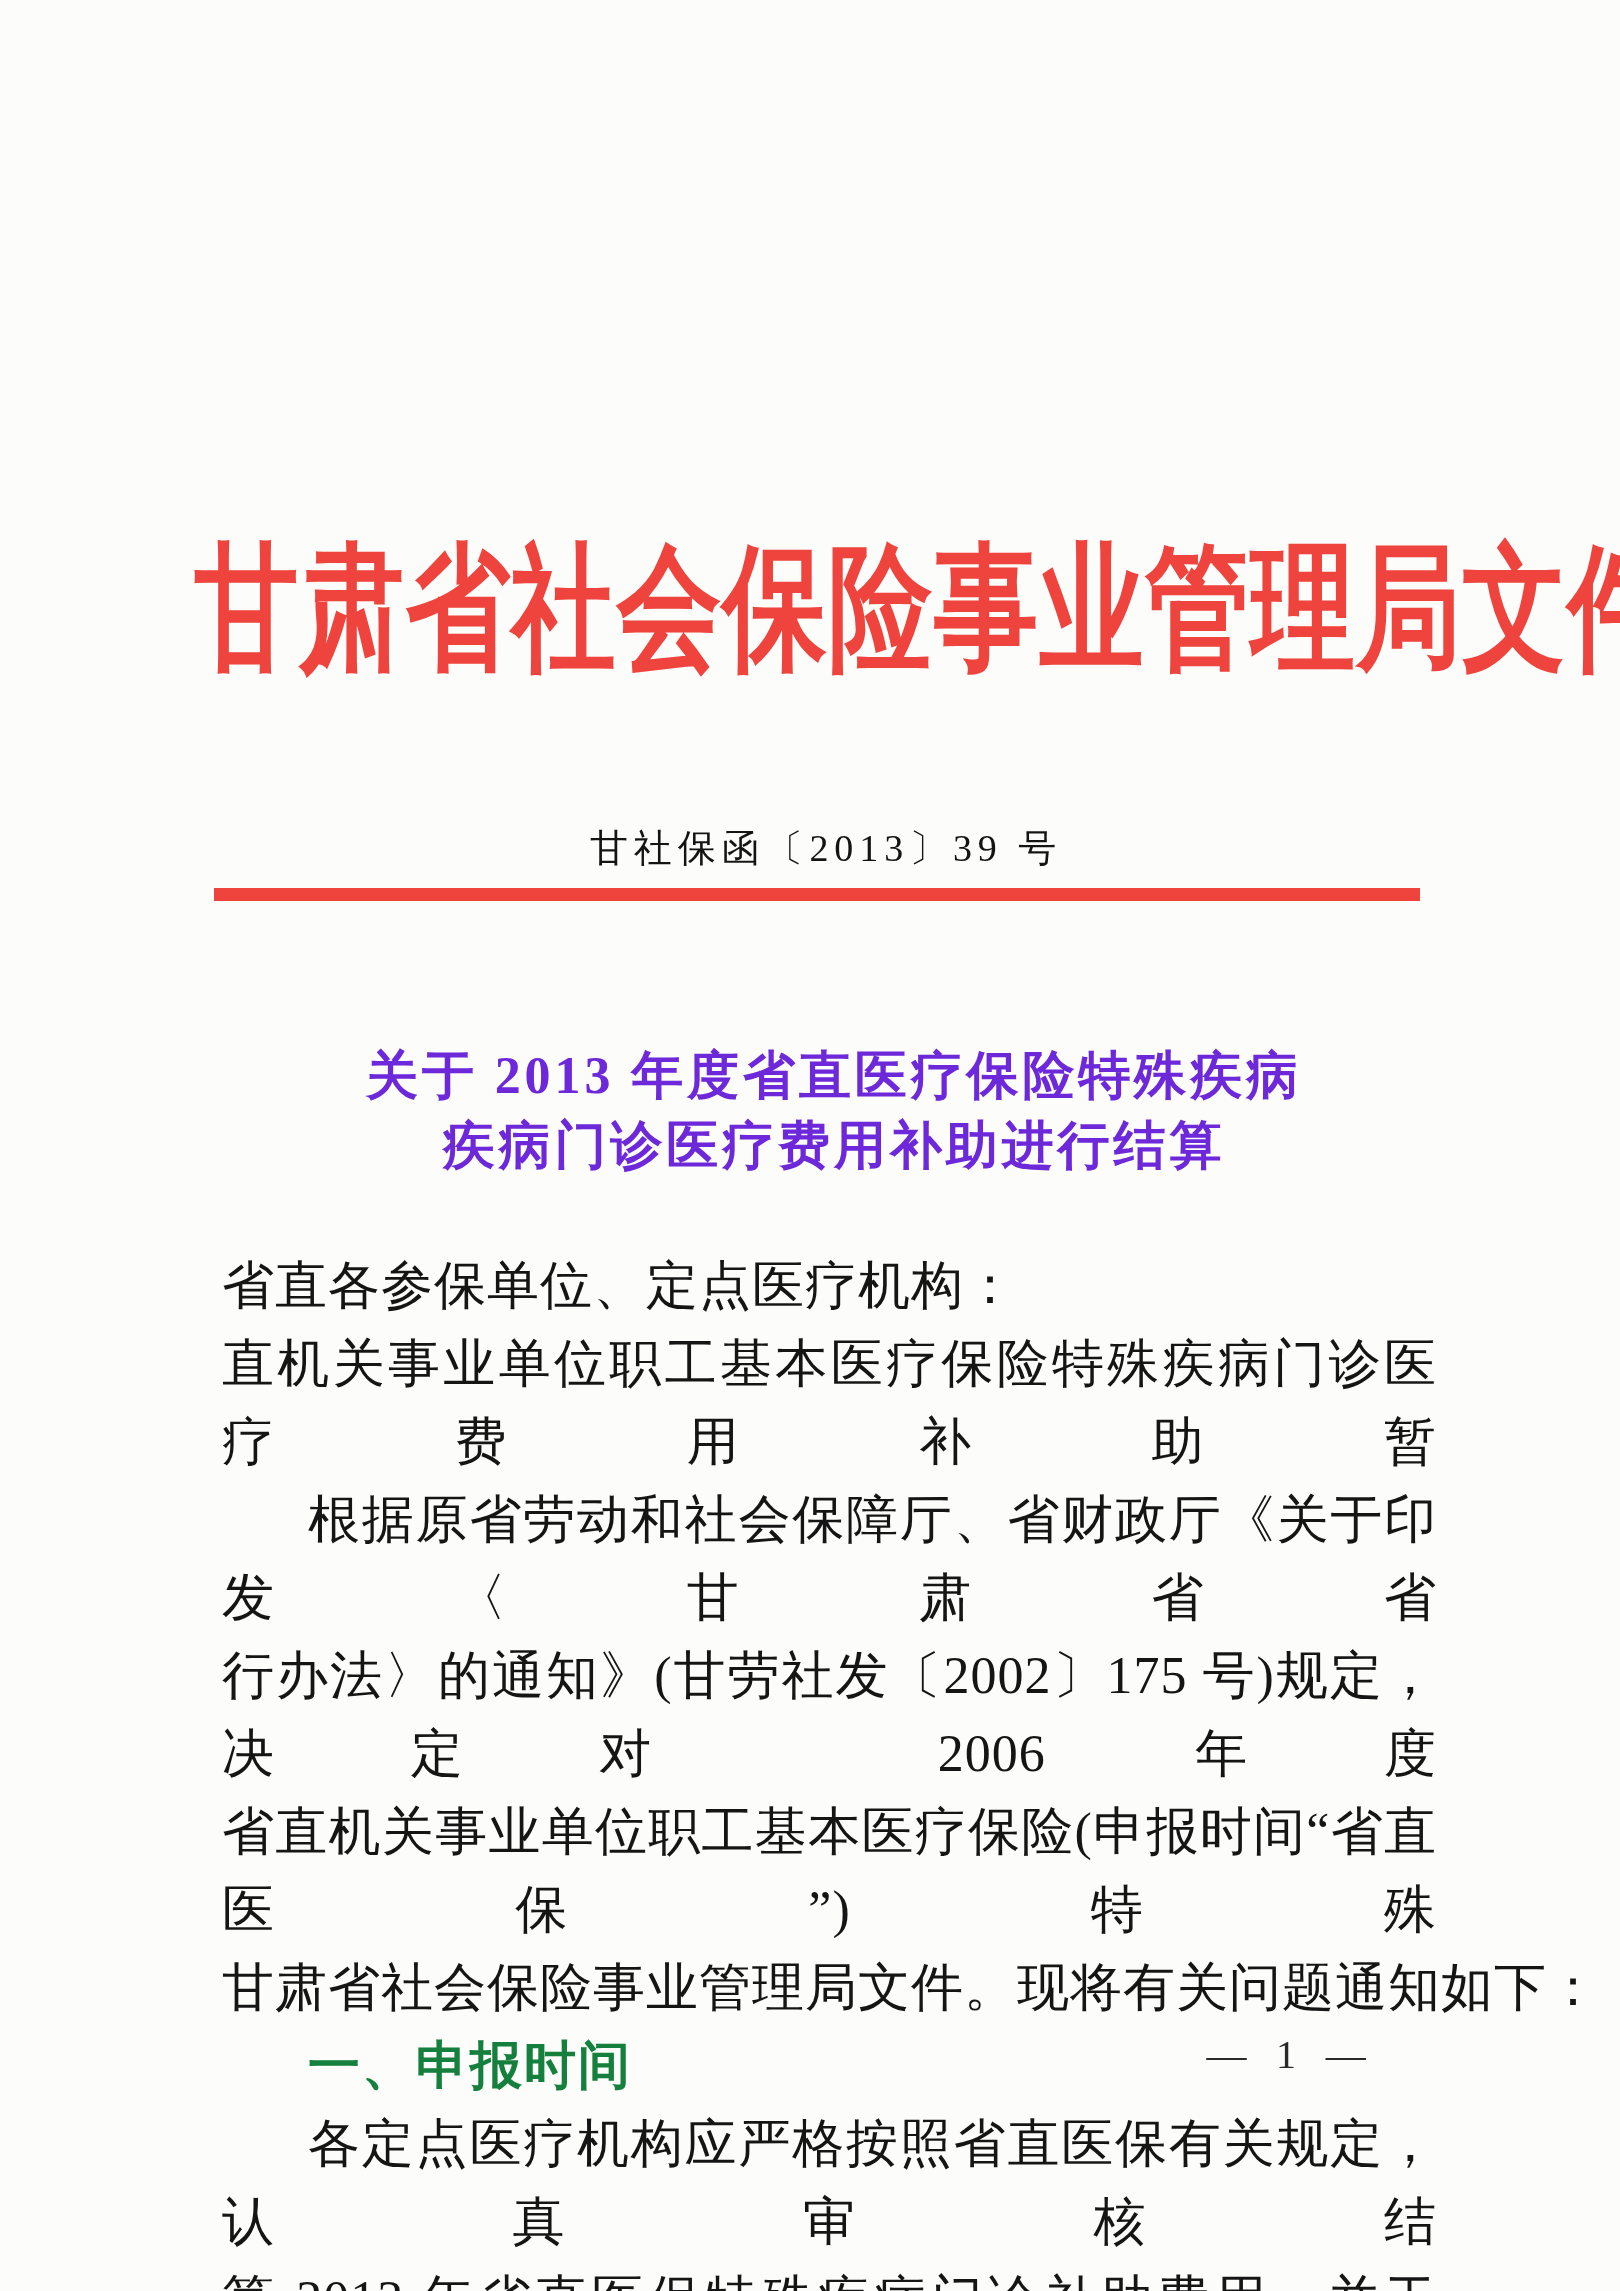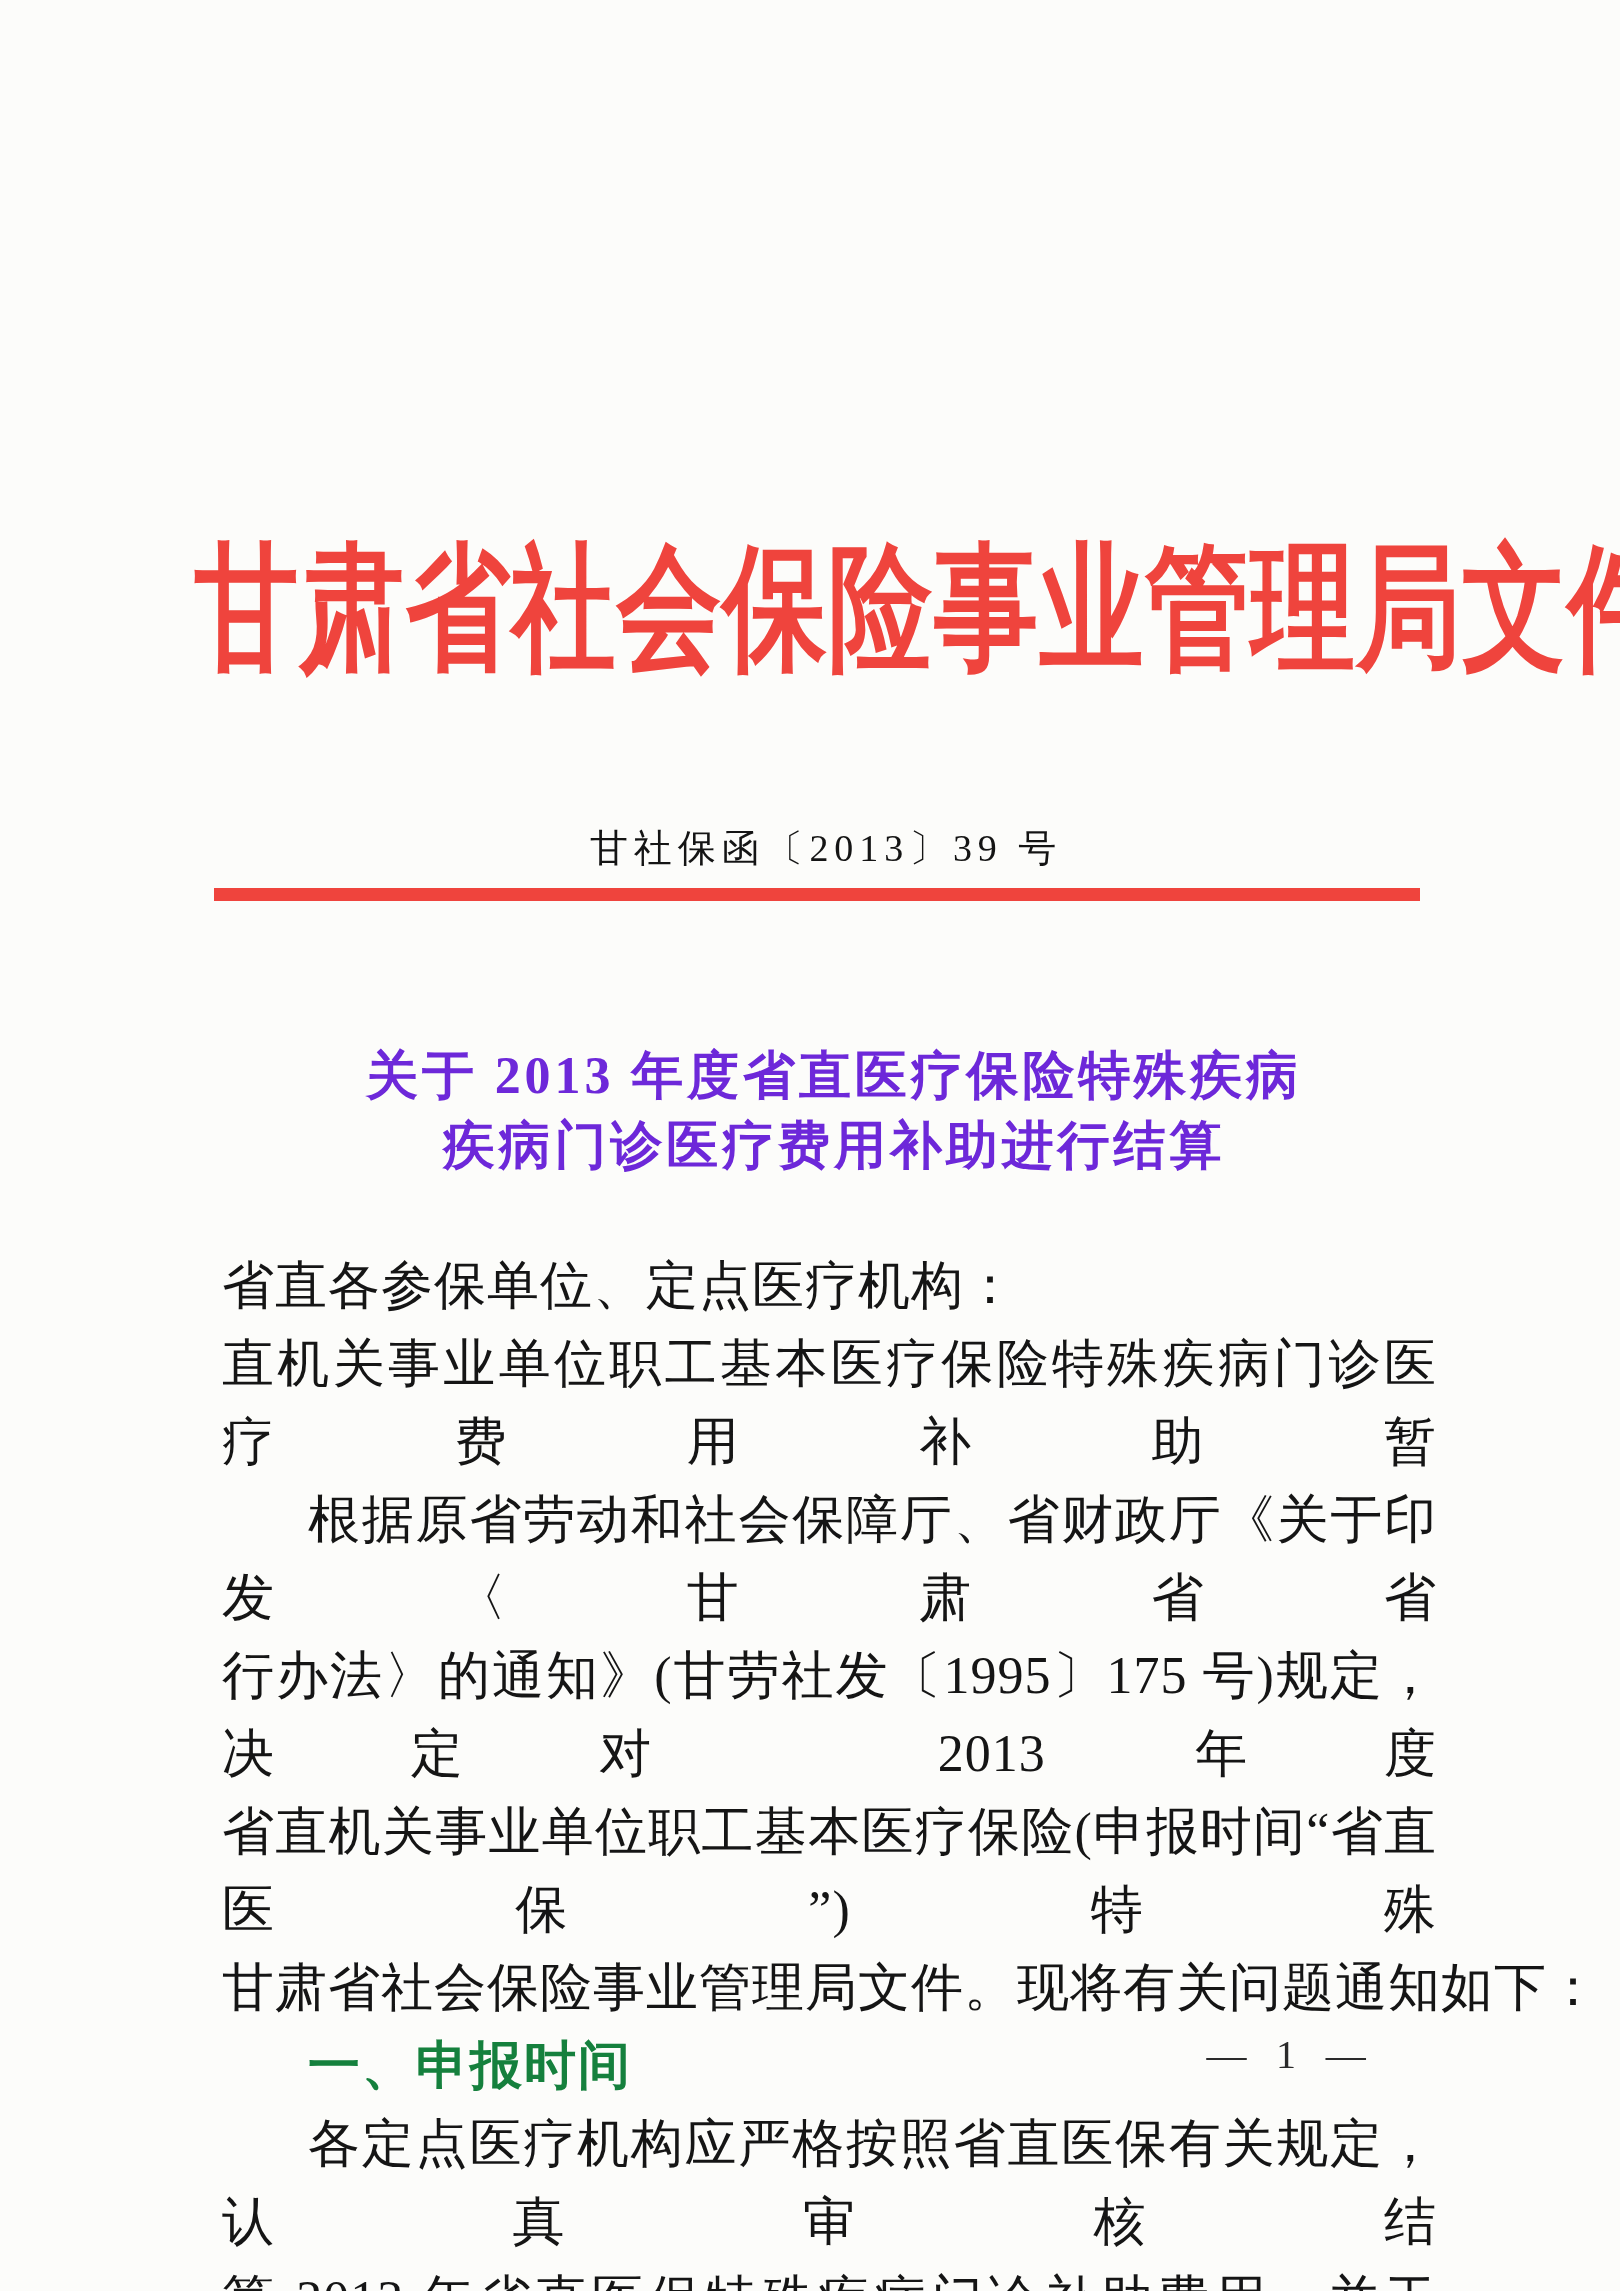--- a/index.html
+++ b/index.html
@@ -116,21 +116,21 @@
 
   <div class="notice-title">
     <div>关于 2013 年度省直医疗保险特殊疾病</div>
     <div>疾病门诊医疗费用补助进行结算</div>
   </div>
 
   <div class="body-block">
     <div class="line">省直各参保单位、定点医疗机构：</div>
     <div class="line fill">直机关事业单位职工基本医疗保险特殊疾病门诊医疗费用补助暂</div>
     <div class="line indent fill">根据原省劳动和社会保障厅、省财政厅《关于印发〈甘肃省省</div>
-    <div class="line fill">行办法〉的通知》(甘劳社发〔1995〕175 号)规定，决定对 2013 年度</div>
+    <div class="line fill">行办法〉的通知》(甘劳社发〔2002〕175 号)规定，决定对 2006 年度</div>
     <div class="line fill">省直机关事业单位职工基本医疗保险(申报时间“省直医保”)特殊</div>
     <div class="line">甘肃省社会保险事业管理局文件。现将有关问题通知如下：</div>
     <div class="line indent heading">一、申报时间</div>
     <div class="line indent fill">各定点医疗机构应严格按照省直医保有关规定，认真审核结</div>
     <div class="line fill">算 2013 年省直医保特殊疾病门诊补助费用，并于 2013 年 12 月 5</div>
   </div>
 
   <div class="page-number">— 1 —</div>
 
 </div>

